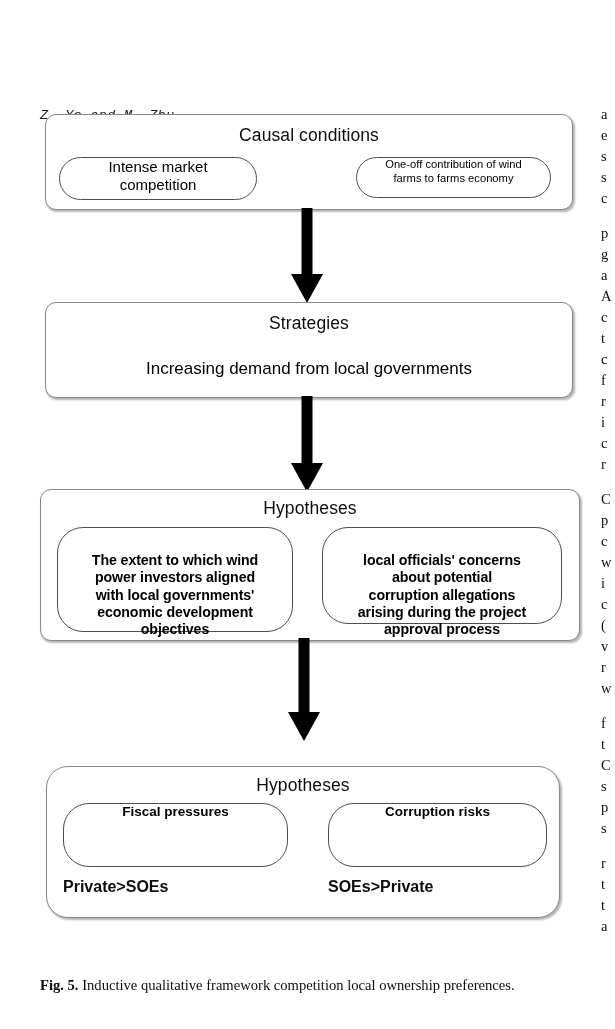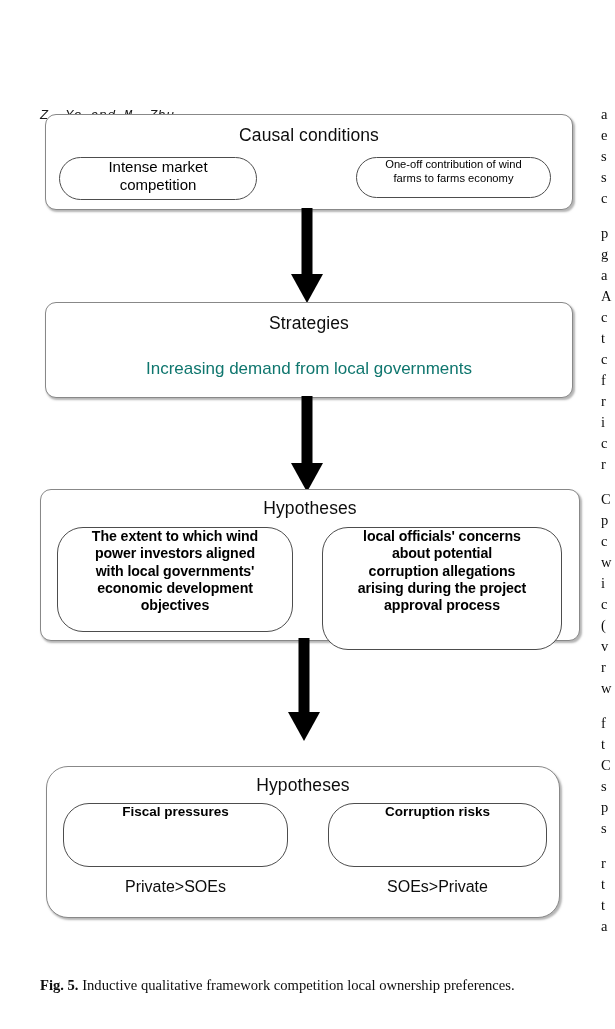--- a/index.html
+++ b/index.html
@@ -61,21 +61,21 @@
     letter-spacing: 0.1px;
   }
 
   .stage-sub {
     position: absolute;
     left: 0;
     right: 0;
     text-align: center;
     font-size: 17px;
     font-weight: 400;
-    color: #0f766e;
+    color: #000000;
   }
 
   .pill {
     position: absolute;
     box-sizing: border-box;
     background: #ffffff;
     border: 1.3px solid #4d4d4d;
     border-radius: 24px;
     display: flex;
     align-items: flex-start;
@@ -83,28 +83,28 @@
     text-align: center;
     line-height: 1.22;
   }
   .pill.round-lg { border-radius: 26px; }
 
   .pill-text { display: block; padding: 0 6px; }
 
   
   .t-md   { font-size: 15px;   font-weight: 400; }
   .t-sm   { font-size: 11.2px; font-weight: 400; }
-  .t-bold { font-size: 14.2px; font-weight: bold; letter-spacing: -0.1px; }
+  .t-bold { font-size: 14.2px; font-weight: bold; letter-spacing: -0.1px; margin-top: 24px; }
   .t-boldsm { font-size: 13.5px; font-weight: bold; }
 
   .note {
     position: absolute;
-    text-align: center;
+    text-align: left;
     font-size: 16px;
-    font-weight: 400;
+    font-weight: 700;
     color: #0d0d0d;
     white-space: nowrap;
   }
 
   
   .arrow { position: absolute; }
   .arrow .shaft {
     position: absolute;
     left: 50%;
     top: 0;
@@ -208,21 +208,21 @@
     <div class="pill round-lg" style="left:16px; top:37px; width:236px; height:105px;">
       <span class="pill-text t-bold">
         <span>The extent to which wind</span><br>
         <span>power investors aligned</span><br>
         <span>with local governments'</span><br>
         <span>economic development</span><br>
         <span>objectives</span>
       </span>
     </div>
 
-    <div class="pill round-lg" style="left:281px; top:37px; width:240px; height:123px;">
+    <div class="pill round-lg" style="left:281px; top:37px; width:240px; height:97px;">
       <span class="pill-text t-bold">
         <span>local officials' concerns</span><br>
         <span>about potential</span><br>
         <span>corruption allegations</span><br>
         <span>arising during the project</span><br>
         <span>approval process</span>
       </span>
     </div>
   </div>
 

